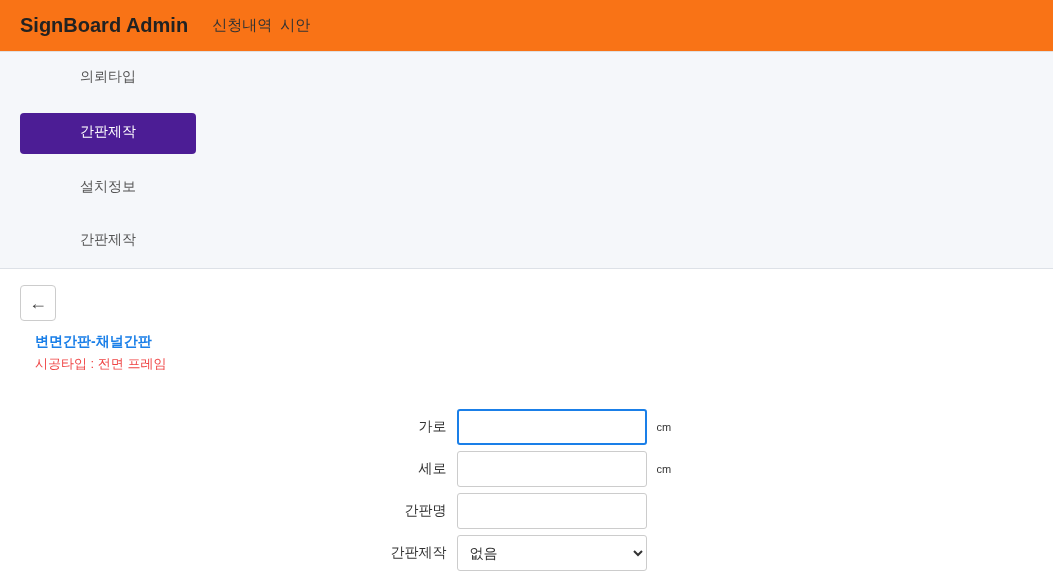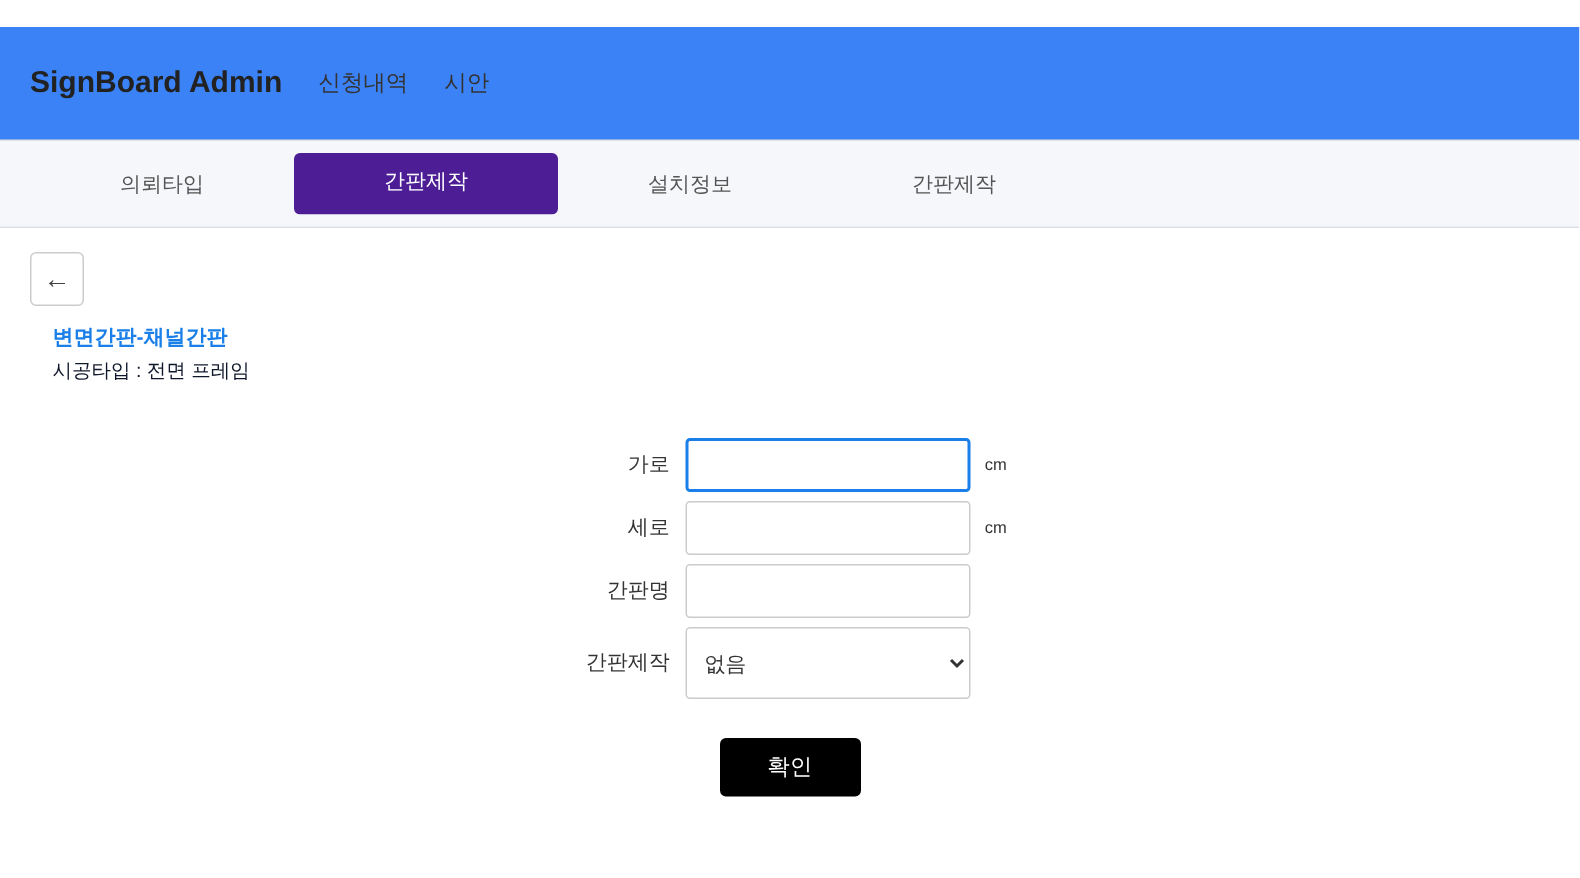--- a/index.html
+++ b/index.html
@@ -10,48 +10,47 @@
     body {
       font-family: 'Malgun Gothic', 'Apple SD Gothic Neo', sans-serif;
       background: #fff;
       font-size: 14px;
       color: #333;
     }
     
     .header {
       display: flex;
       align-items: center;
-      padding: 26px 20px;
-      background: #3b82f6;
+      padding: 14px 20px;
+      background: #f97316;
       border-bottom: 1px solid #e0e0e0;
       gap: 20px;
-      margin-top: 18px;
     }
     .header-title {
       font-size: 20px;
       font-weight: 600;
       color: #222;
     }
     .header-nav {
       display: flex;
-      gap: 16px;
     }
     .header-nav-item {
       font-size: 15px;
       color: #333;
       cursor: pointer;
       padding: 2px 4px;
     }
     
     .tabs {
       display: flex;
-      align-items: flex-end;
+      align-items: flex-start;
       background: #f5f7fa;
       border-bottom: 1px solid #dde1e7;
       padding: 0 20px;
+      flex-direction: column;
     }
     .tab-item {
       padding: 16px 60px;
       font-size: 14px;
       color: #555;
       cursor: pointer;
       border-bottom: 3px solid transparent;
       text-align: center;
     }
     .tab-item.active {
@@ -84,21 +83,21 @@
       padding: 4px 20px 16px 20px;
       margin-left: 15px;
     }
     .info-label-blue {
       color: #1a7fe8;
       font-size: 14px;
       font-weight: 600;
       margin-bottom: 4px;
     }
     .info-label-orange {
-      color: #0f172a;
+      color: #ef4444;
       font-size: 13px;
     }
     
     .form-section {
       display: flex;
       flex-direction: column;
       align-items: center;
       padding: 20px 0;
       gap: 6px;
     }
@@ -127,21 +126,21 @@
       border: 2px solid #1a7fe8;
       outline: none;
     }
     .form-unit {
       font-size: 11px;
       color: #333;
       width: 30px;
     }
     .form-select {
       width: 190px;
-      height: 48px;
+      height: 36px;
       border: 1px solid #ccc;
       border-radius: 3px;
       padding: 0 8px;
       font-size: 14px;
       background: #fff;
       color: #333;
       cursor: pointer;
     }
     .confirm-btn {
       margin-top: 20px;

